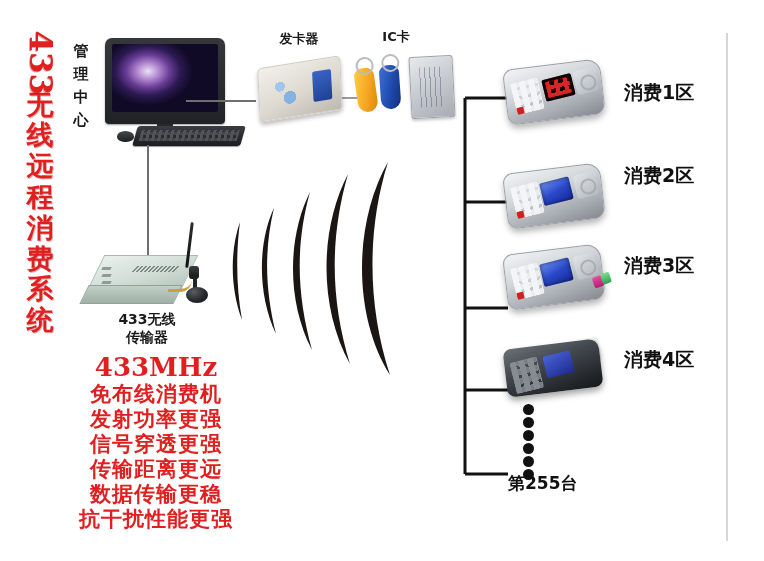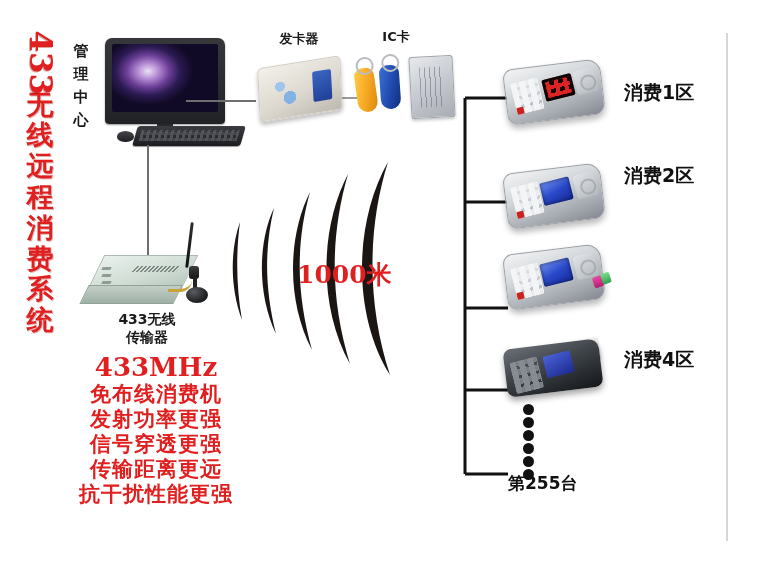--- a/index.html
+++ b/index.html
@@ -458,28 +458,28 @@
 
   <svg id="waves" class="abs" viewBox="0 0 200 215">
     <g fill="#1b1613">
       <path d="M12,62 C2,90 2,128 14,160 C8,126 8,92 12,62 Z"></path>
       <path d="M46,48 C30,82 29,134 48,174 C37,130 36,90 46,48 Z"></path>
       <path d="M82,32 C60,76 58,140 84,190 C69,136 67,86 82,32 Z"></path>
       <path d="M120,14 C92,68 90,146 122,204 C103,142 101,80 120,14 Z"></path>
       <path d="M160,2 C126,62 124,154 162,215 C140,148 138,72 160,2 Z"></path>
     </g>
   </svg>
-  <div id="dist-label" class="abs nosel">1000米</div>
 
   <div id="features" class="abs nosel">
     <div class="freq">433MHz</div>
     <div class="feat">免布线消费机</div>
     <div class="feat">发射功率更强</div>
     <div class="feat">信号穿透更强</div>
     <div class="feat">传输距离更远</div>
+    <div class="feat">数据传输更稳</div>
     <div class="feat">抗干扰性能更强</div>
   </div>
 
   <svg id="bracket" class="abs" viewBox="0 0 60 412">
     <g stroke="#111111" stroke-width="3" fill="none">
       <path d="M3,18 L3,394"></path>
       <path d="M3,18 L46,18"></path>
       <path d="M3,122 L46,122"></path>
       <path d="M3,228 L46,228"></path>
       <path d="M3,310 L46,310"></path>
@@ -512,20 +512,21 @@
       <div class="keypad"></div>
       <div class="red-key"></div>
       <div class="screen-blue"></div>
       <div class="reader-pad"></div>
     </div>
     <div class="usb-stick">
       <div class="u1"></div>
       <div class="u2"></div>
     </div>
   </div>
+  <div class="zone-label" style="left:624px; top:253px;">消费3区</div>
 
   <div class="term" style="left:505px; top:344px; width:112px; height:58px;">
     <div class="printer-roll"></div>
     <div class="pos-dark-body">
       <div class="keypad keypad-dark"></div>
       <div class="screen-dark-blue"></div>
     </div>
   </div>
   <div class="zone-label" style="left:624px; top:347px;text-align:right;">消费4区</div>
 

